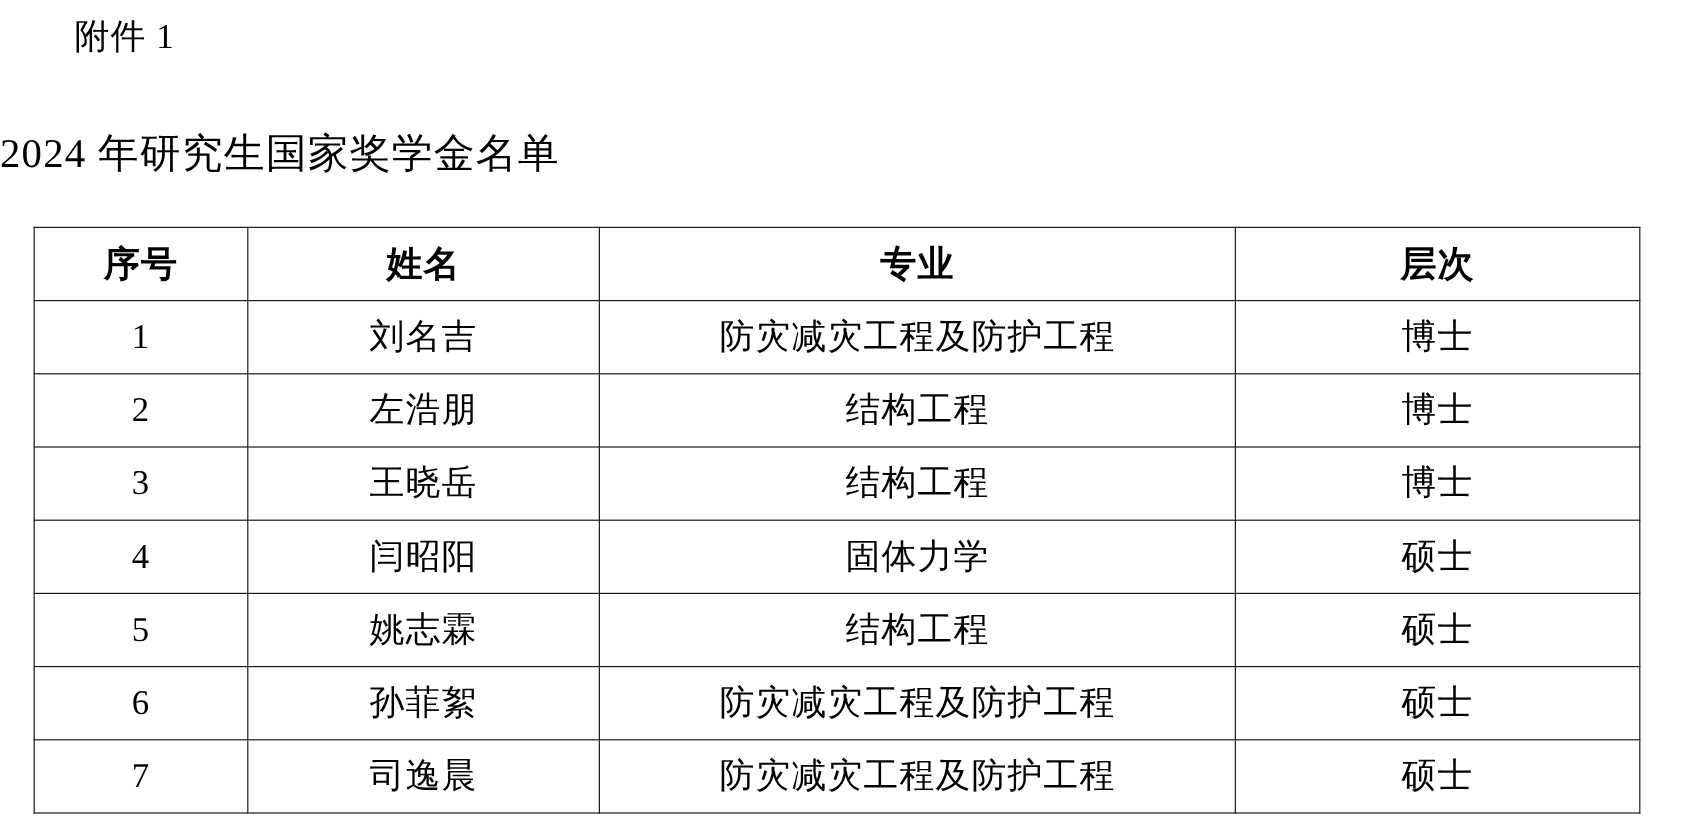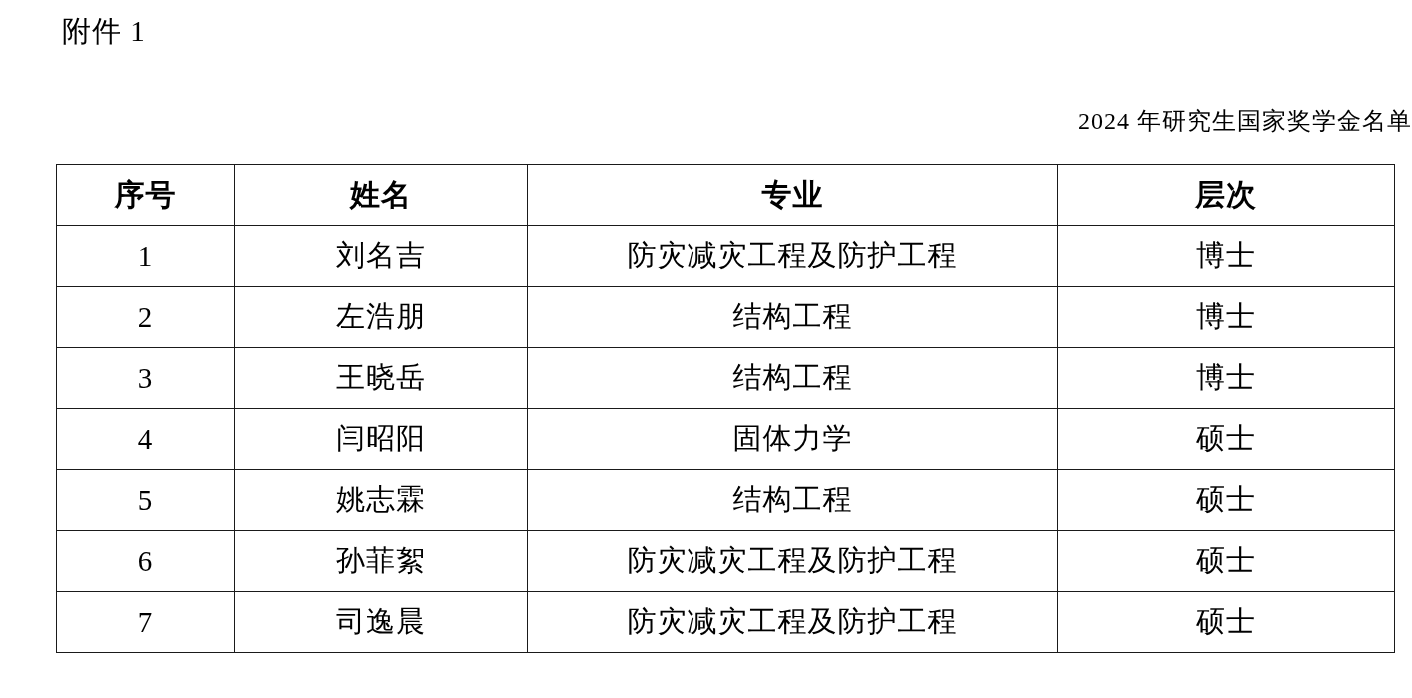--- a/index.html
+++ b/index.html
@@ -26,30 +26,29 @@
     top: 14px;
     font-size: 29px;
     letter-spacing: 1px;
     line-height: 1.2;
   }
   .doc-title {
     position: absolute;
     left: 0;
     right: 0;
     top: 105px;
-    text-align: right;
-    font-size: 24px;
+    text-align: left;
+    font-size: 34px;
     letter-spacing: 1px;
   }
   .table-wrap {
     position: absolute;
     left: 28px;
-    top: 164px;
+    top: 189px;
     width: 1338px;
-    margin-left: 28px;
   }
   table.roster {
     border-collapse: collapse;
     table-layout: fixed;
     width: 100%;
   }
   table.roster td, table.roster th {
     border: 1.5px solid #1a1a1a;
     text-align: center;
     vertical-align: middle;

